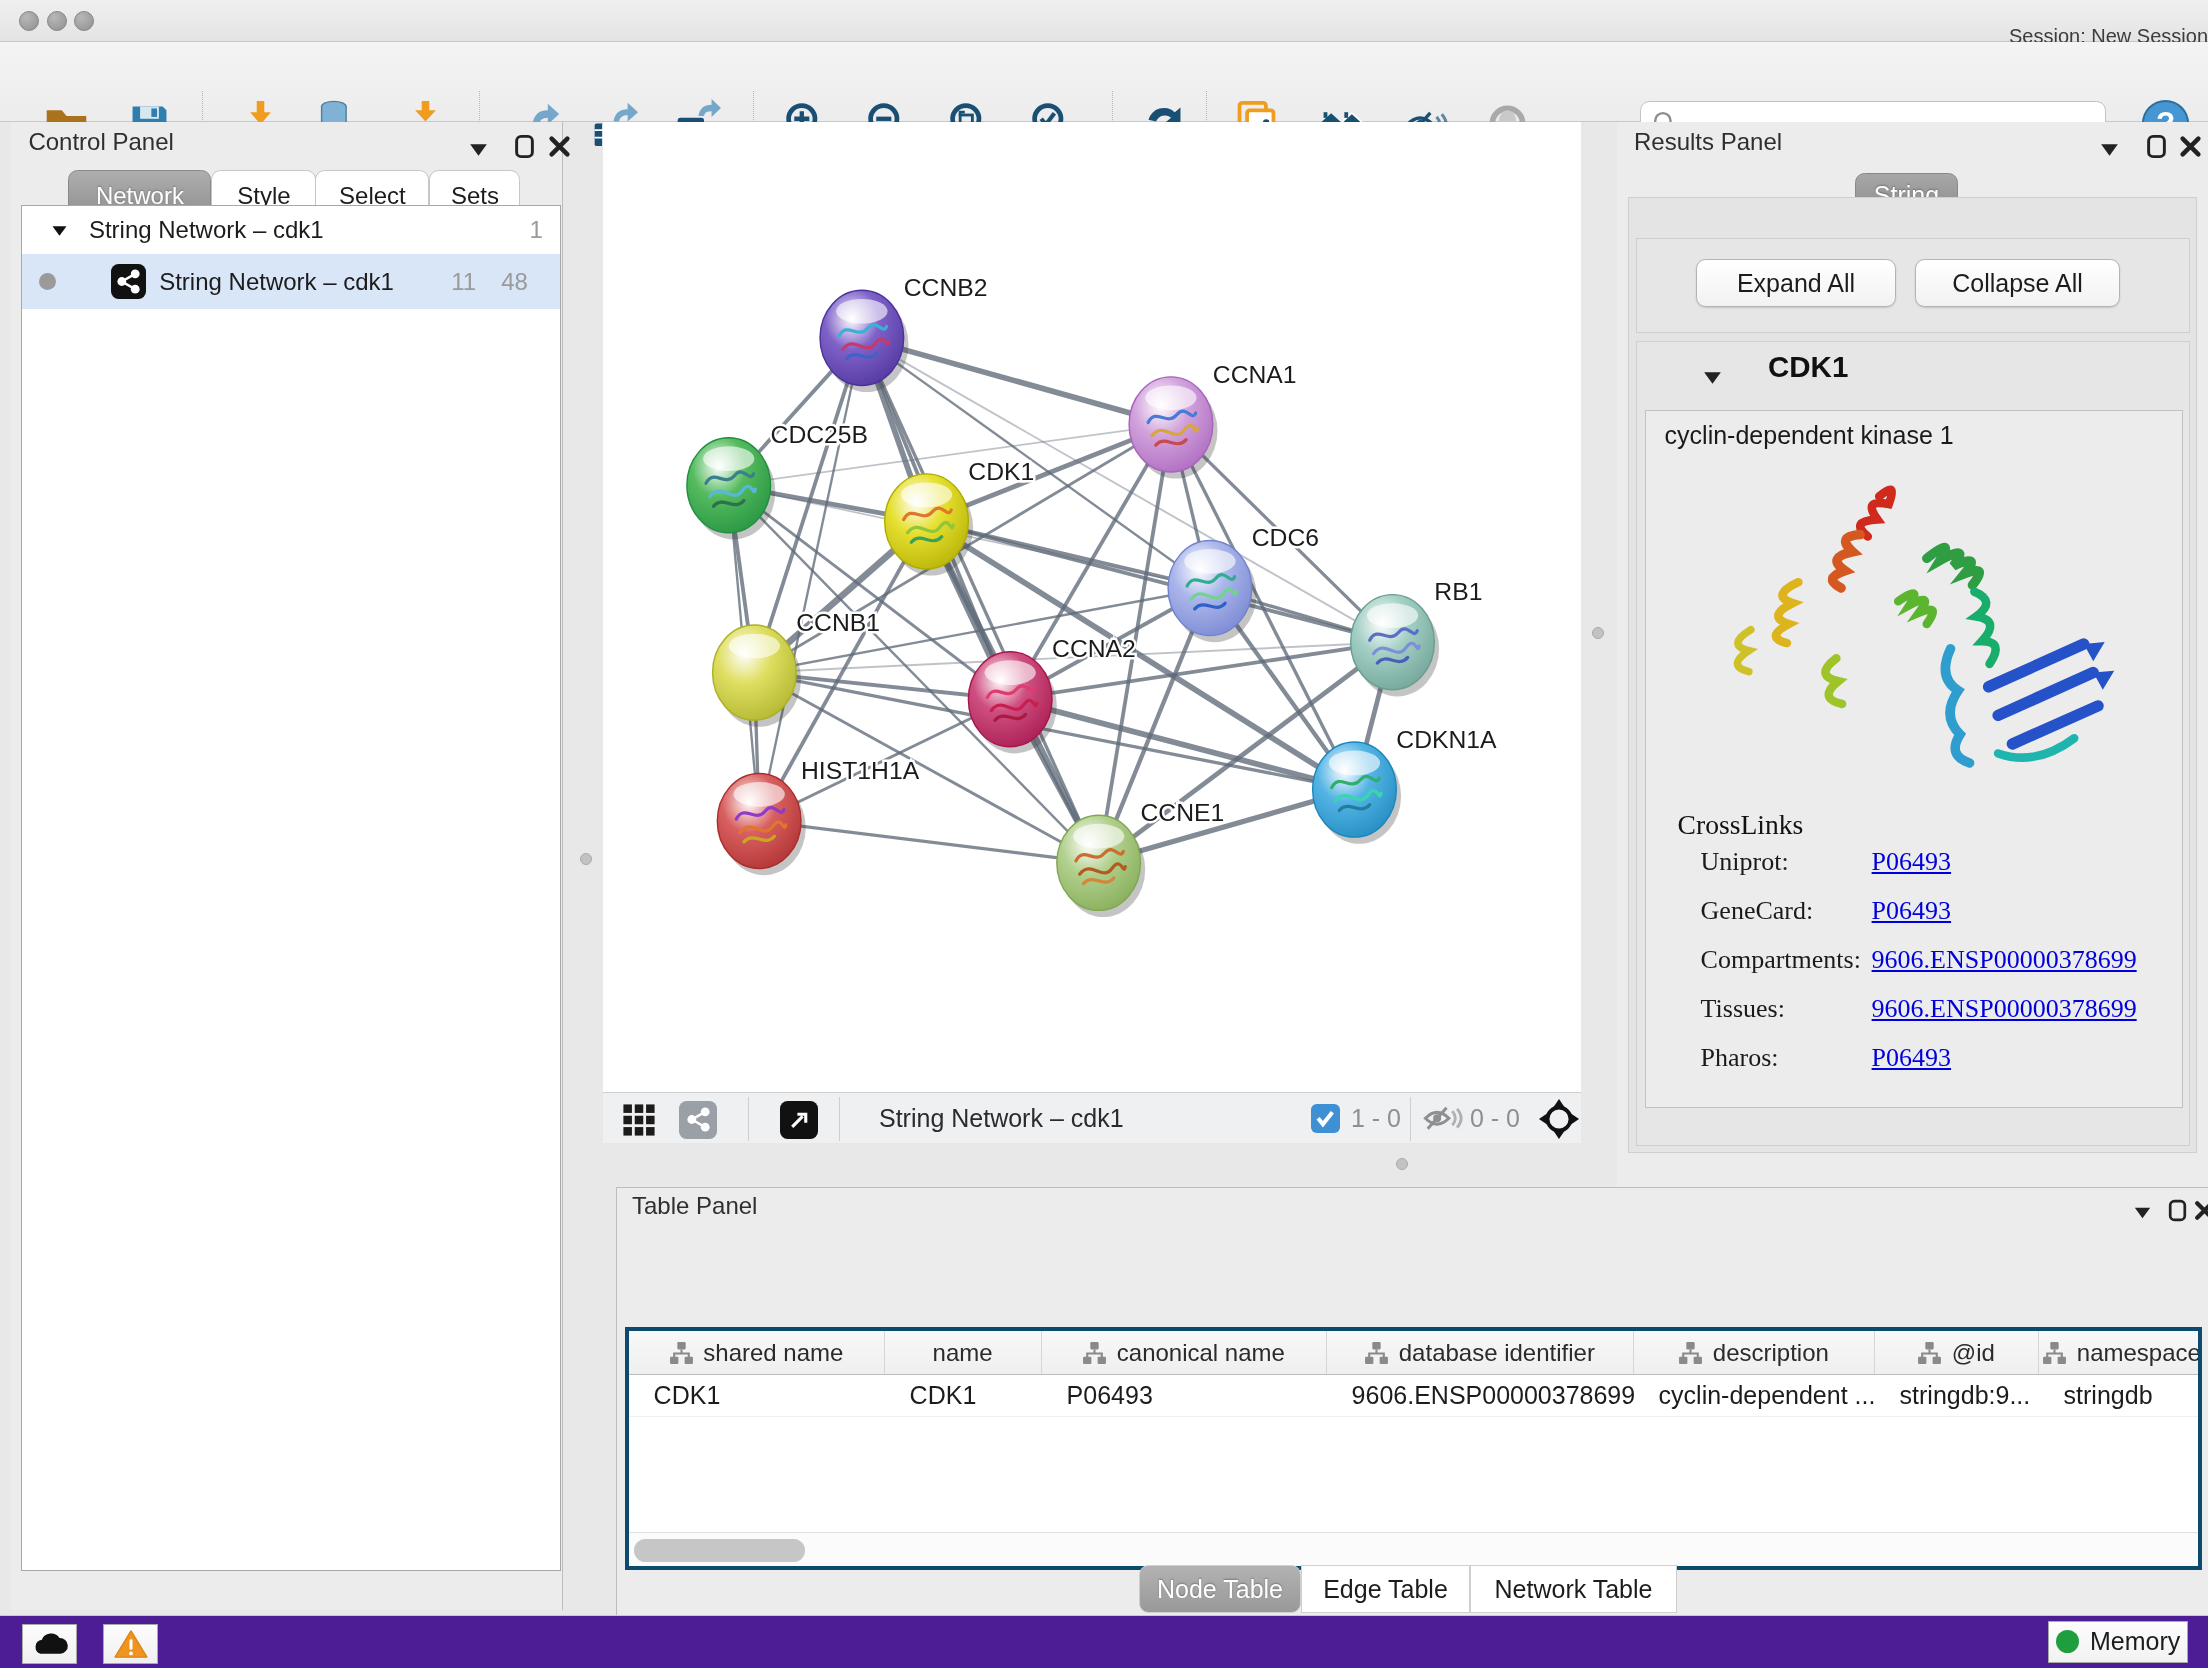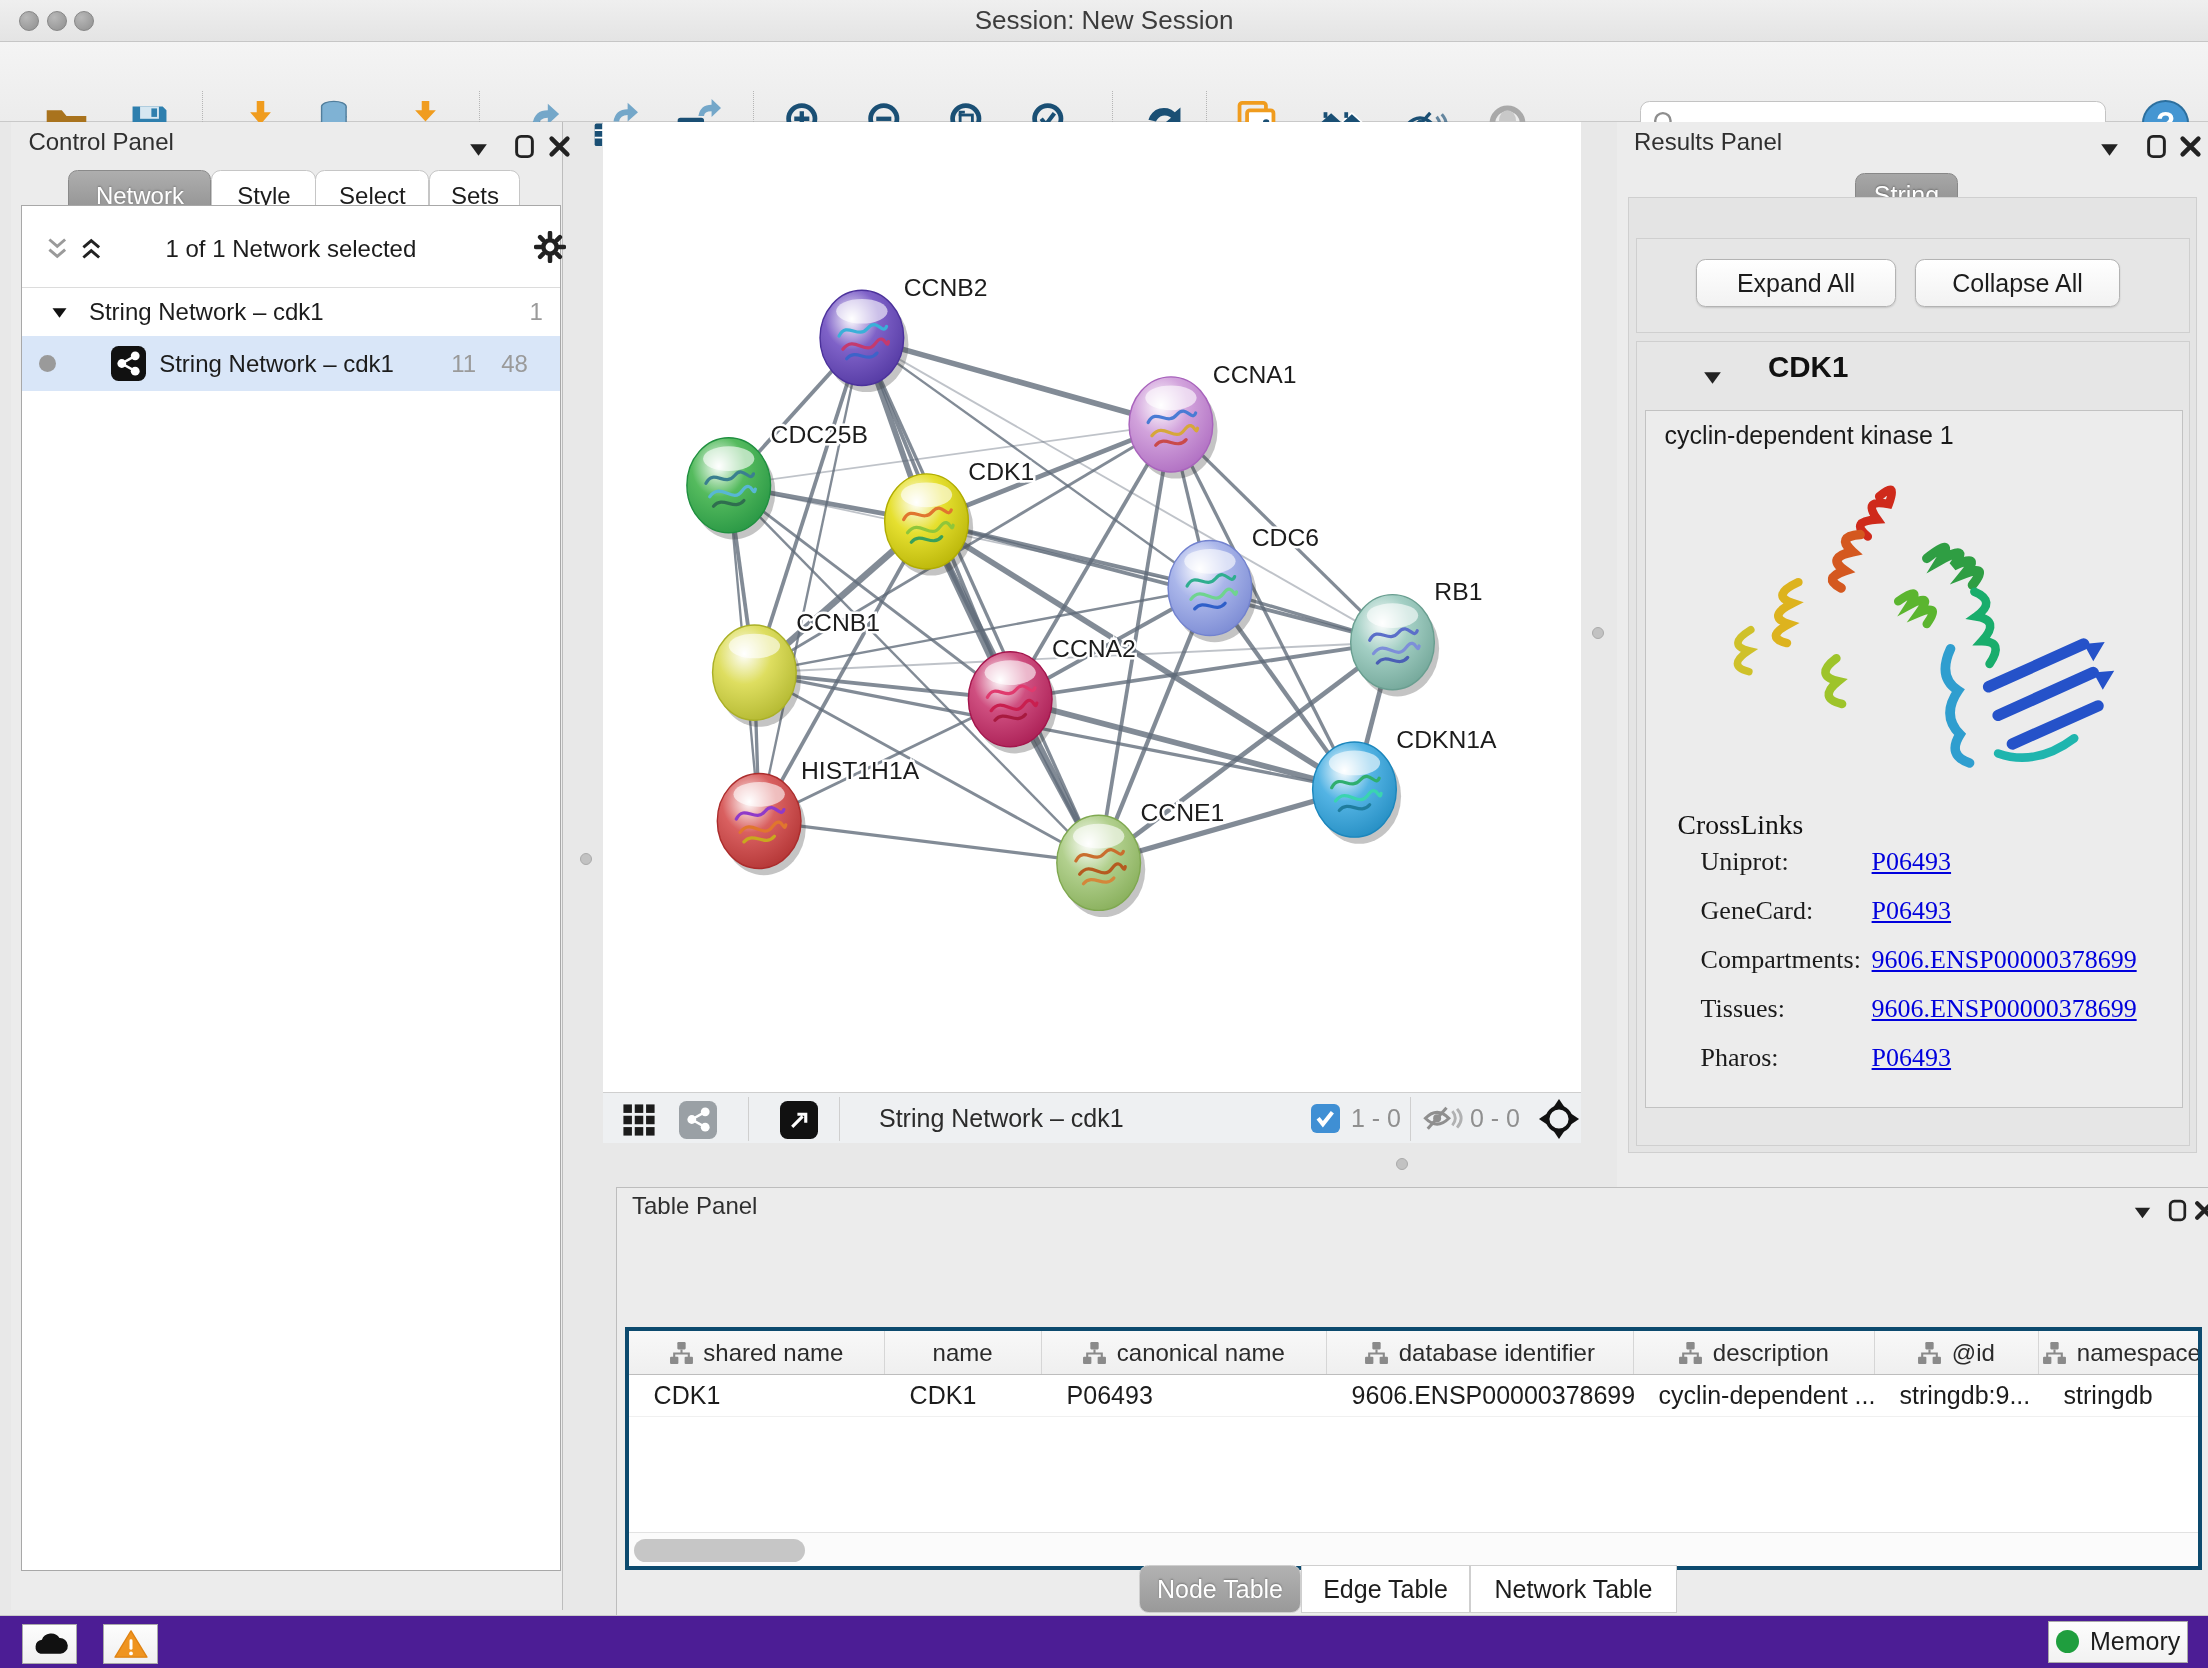--- a/index.html
+++ b/index.html
@@ -3,21 +3,21 @@
 <meta charset="utf-8">
 <style>
   * { margin:0; padding:0; box-sizing:border-box; }
   html,body { width:2208px; height:1668px; }
   body { background:#e8e8e8; font-family:"Liberation Sans","DejaVu Sans",sans-serif; color:#333; overflow:hidden; position:relative; }
   .abs { position:absolute; }
 
   
   #titlebar { left:0; top:0; width:2208px; height:42px; background:linear-gradient(#efefef,#e4e4e4); border-bottom:1px solid #c6c6c6; }
   .light { position:absolute; top:11.4px; width:20px; height:20px; border-radius:50%; background:radial-gradient(circle at 35% 30%, #b8b8b8,#8f8f8f); border:1px solid #868686; }
-  #win-title { width:100%; text-align:center; top:5px; font-size:26px; color:#3c3c3c; }
+  #win-title { width:100%; text-align:right; top:25px; font-size:20px; color:#3c3c3c; }
 
   
   #toolbar { left:0; top:42px; width:2208px; height:80px; background:linear-gradient(#f4f4f4,#ececec); border-bottom:1px solid #c9c9c9; }
   .tbtn { position:absolute; top:55px; width:53px; height:53px; margin-left:-27px; display:flex; align-items:center; justify-content:center; }
   .tsep { position:absolute; top:49px; height:63px; border-left:1.9px dotted #b5b5b5; }
   #search-wrap { left:1640px; top:59px; width:466px; height:44px; border:1.9px solid #c3c3c3; border-radius:9.5px; background:#fff; display:flex; align-items:center; padding-left:9.5px; }
   #search-wrap input { border:none; outline:none; font-size:23px; flex:1; background:transparent; font-family:inherit; }
 
   
   .panel-title { font-size:24px; color:#2f2f2f; }
@@ -311,32 +311,20 @@
       <span>Style</span>
     </div>
   <div class="tab" style="left:304px; top:48px; width:114px">
       <span>Select</span>
     </div>
   <div class="tab" style="left:418px; top:48px; width:91px">
       <span>Sets</span>
     </div>
 
   <div id="cp-box" class="abs">
-    <div id="cp-status-row">
-      <svg class="pico" style="left:21px; top:28.5px; color:#9a9a9a" width="28.5" height="27" viewBox="0 0 24 24">
-          <path d="M5 4 l7 6 7-6 M5 13 l7 6 7-6" stroke="currentColor" stroke-width="2.6" fill="none"></path>
-        </svg>
-      <svg class="pico" style="left:55px; top:28.5px; color:#222" width="28.5" height="27" viewBox="0 0 24 24">
-          <path d="M5 20 l7-6 7 6 M5 11 l7-6 7 6" stroke="currentColor" stroke-width="2.6" fill="none"></path>
-        </svg>
-      <div class="abs" style="left:0; right:0; top:28.5px; text-align:center; font-size:24px; color:#1c1c1c">1 of 1 Network selected</div>
-      <svg class="pico" style="left:512px; top:25px; color:#222" width="32" height="32" viewBox="0 0 34 34">
-          <use href="#sym-gear"></use>
-        </svg>
-    </div>
     <div class="netrow">
       <svg style="margin-left:27px; color:#111" width="21" height="21" viewBox="0 0 22 22">
           <use href="#sym-tri"></use>
         </svg>
       <span style="margin-left:19px">String Network – cdk1</span>
       <span class="gray-num" style="margin-left:auto; margin-right:17px">1</span>
     </div>
     <div class="netrow sel">
       <span style="margin-left:17px; width:17px; height:17px; border-radius:50%; background:#9a9a9a"></span>
       <span class="share-badge" style="margin-left:55px">

